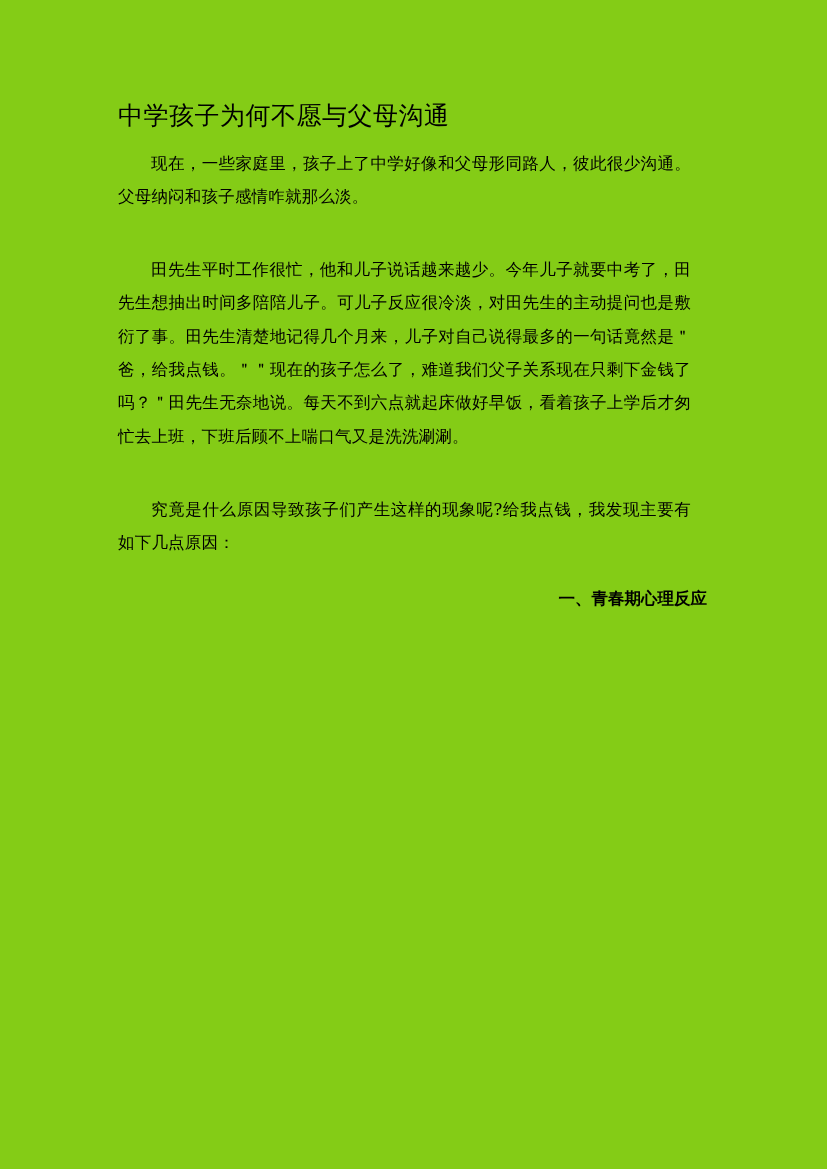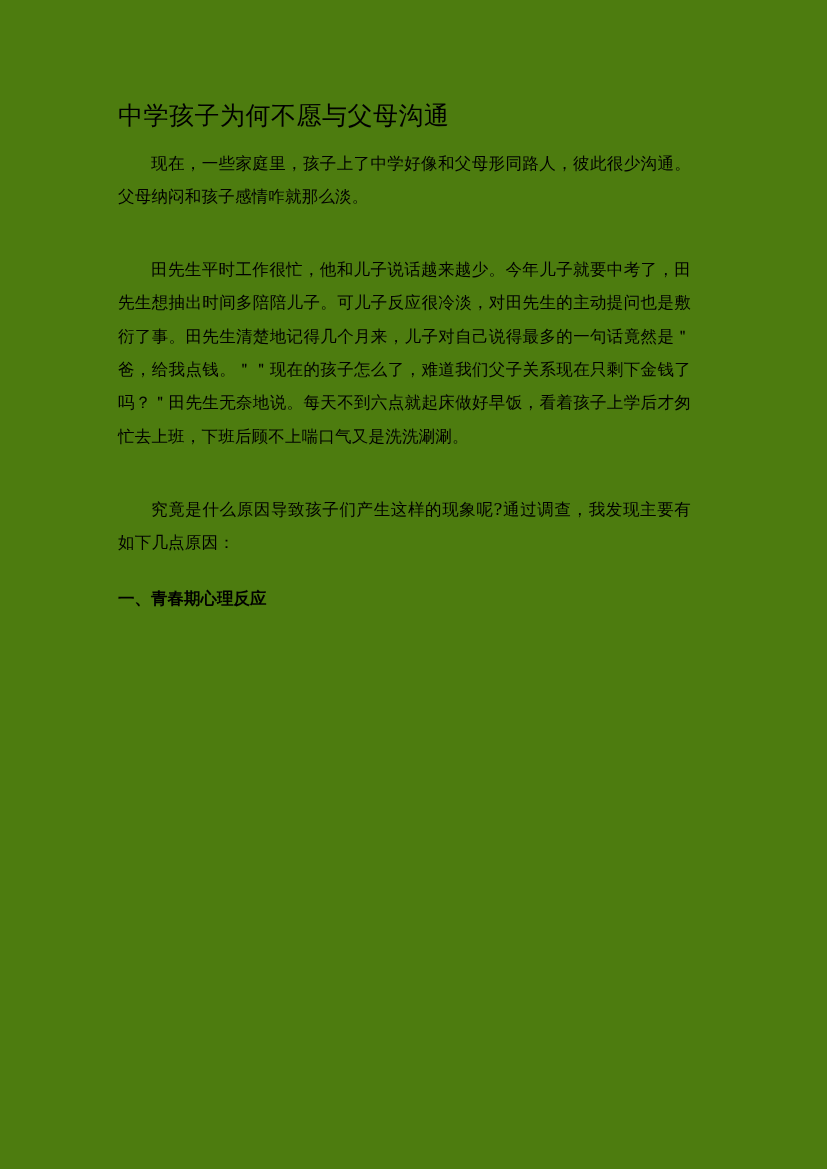--- a/index.html
+++ b/index.html
@@ -11,21 +11,21 @@
     width: 827px;
     height: 1169px;
     font-family: "DejaVu Serif", "Liberation Serif", serif;
     color: #000000;
     overflow: hidden;
   }
   .page {
     position: relative;
     width: 827px;
     height: 1169px;
-    background: #4d7c0f;
+    background: #84cc16;
     box-sizing: border-box;
   }
   .content {
     position: absolute;
     left: 118px;
     top: 100px;
     width: 589px;
   }
   .doc-title {
     font-family: "DejaVu Sans", "Liberation Sans", sans-serif;
@@ -50,33 +50,34 @@
     margin-bottom: 40px;
   }
   .heading-2 {
     font-family: "DejaVu Sans", "Liberation Sans", sans-serif;
     font-size: 16.5px;
     font-weight: bold;
     line-height: 2.0;
     margin: 22px 0 0 0;
     text-indent: 0;
     color: #000;
+    text-align: right;
   }
 </style>
 </head>
 <body>
 
 <div class="page">
   <div class="content">
 
     <h1 class="doc-title">中学孩子为何不愿与父母沟通</h1>
 
     <p class="para gap-large">现在，一些家庭里，孩子上了中学好像和父母形同路人，彼此很少沟通。父母纳闷和孩子感情咋就那么淡。</p>
 
     <p class="para gap-large">田先生平时工作很忙，他和儿子说话越来越少。今年儿子就要中考了，田先生想抽出时间多陪陪儿子。可儿子反应很冷淡，对田先生的主动提问也是敷衍了事。田先生清楚地记得几个月来，儿子对自己说得最多的一句话竟然是＂爸，给我点钱。＂＂现在的孩子怎么了，难道我们父子关系现在只剩下金钱了吗？＂田先生无奈地说。每天不到六点就起床做好早饭，看着孩子上学后才匆忙去上班，下班后顾不上喘口气又是洗洗涮涮。</p>
 
 
-    <p class="para">究竟是什么原因导致孩子们产生这样的现象呢?通过调查，我发现主要有如下几点原因：</p>
+    <p class="para">究竟是什么原因导致孩子们产生这样的现象呢?给我点钱，我发现主要有如下几点原因：</p>
 
     <h2 class="heading-2">一、青春期心理反应</h2>
 
   </div>
 </div>
 
 </body></html>

